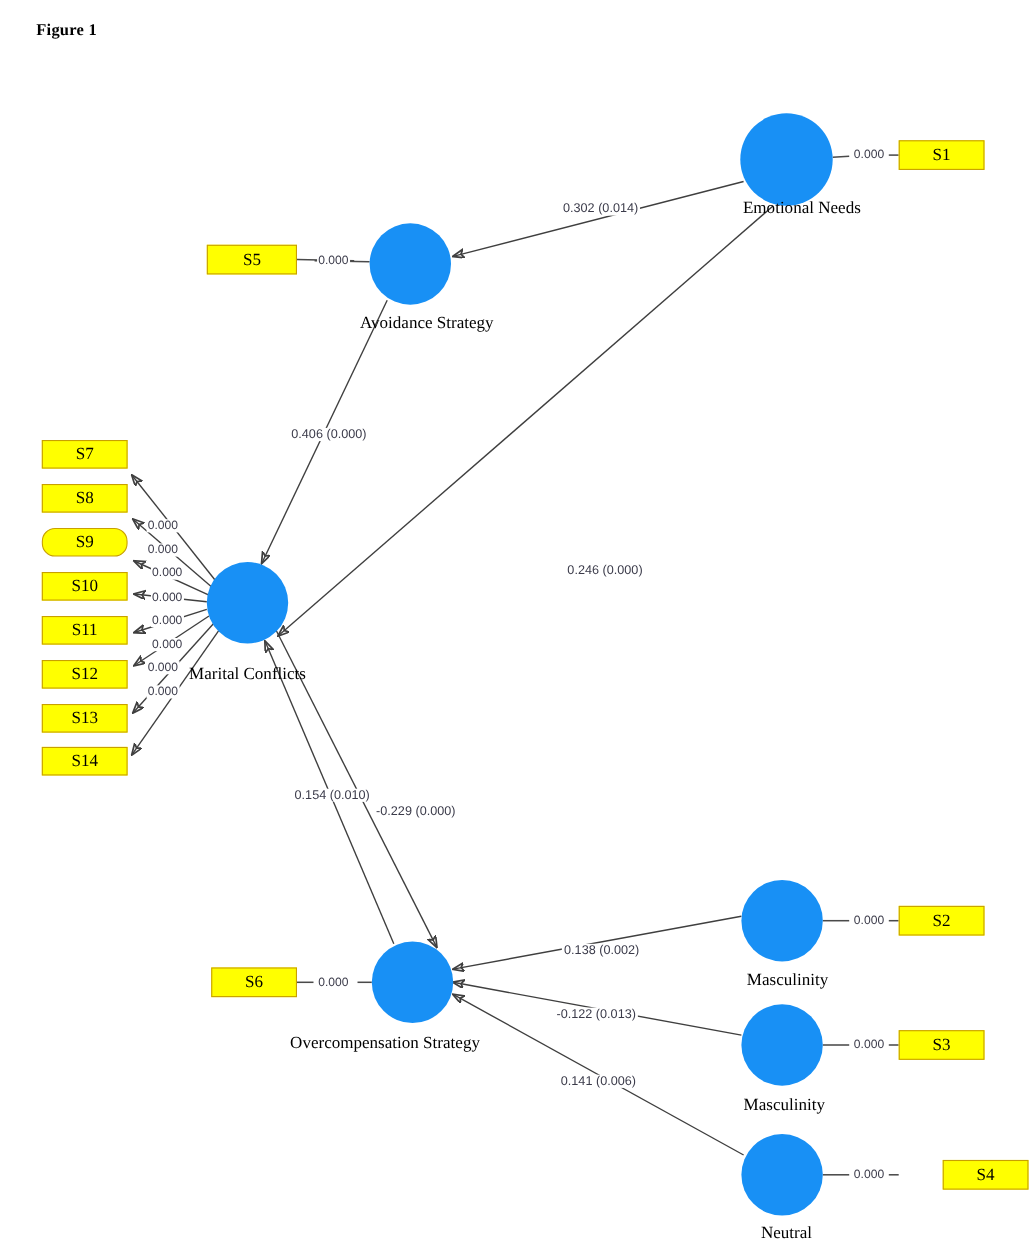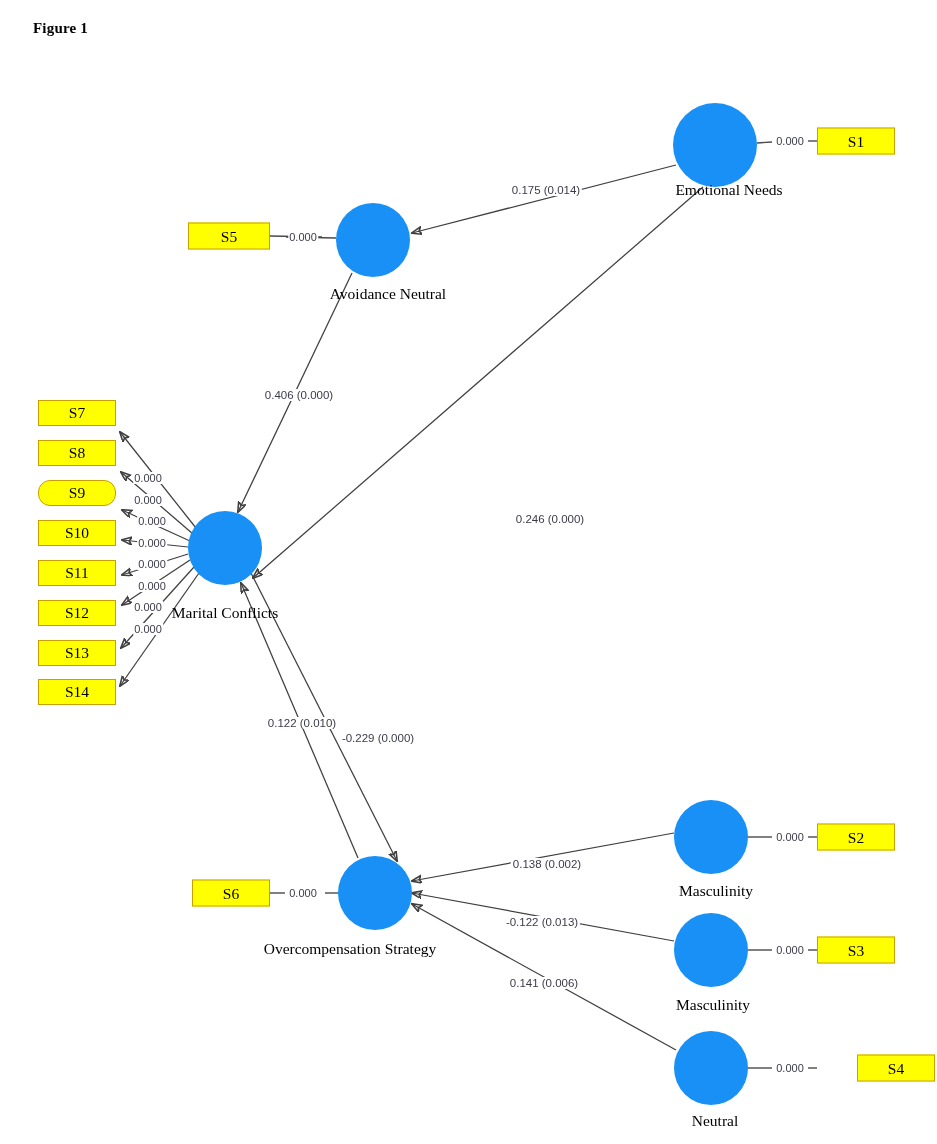--- a/index.html
+++ b/index.html
@@ -96,21 +96,21 @@
       <line x1="674" y1="941" x2="412" y2="893" marker-end="url(#ah)"></line>
 
       <line x1="676" y1="1050" x2="412" y2="904" marker-end="url(#ah)"></line>
     </g>
   </svg>
 
   <div class="node-circle" style="left:715px;top:145px;width:84px;height:84px;"></div>
   <div class="node-label" style="left:729px;top:181px;">Emotional Needs</div>
 
   <div class="node-circle" style="left:373px;top:240px;width:74px;height:74px;"></div>
-  <div class="node-label" style="left:388px;top:285px;">Avoidance Neutral</div>
+  <div class="node-label" style="left:388px;top:285px;">Avoidance Strategy</div>
 
   <div class="node-circle" style="left:225px;top:548px;width:74px;height:74px;"></div>
   <div class="node-label" style="left:225px;top:604px;">Marital Conflicts</div>
 
   <div class="node-circle" style="left:375px;top:893px;width:74px;height:74px;"></div>
   <div class="node-label" style="left:350px;top:940px;">Overcompensation Strategy</div>
 
   <div class="node-circle" style="left:711px;top:837px;width:74px;height:74px;"></div>
   <div class="node-label" style="left:716px;top:882px;">Masculinity</div>
 
@@ -145,22 +145,22 @@
 
   <div class="loadlbl" style="left:148px;top:478px;">0.000</div>
   <div class="loadlbl" style="left:148px;top:500px;">0.000</div>
   <div class="loadlbl" style="left:152px;top:521px;">0.000</div>
   <div class="loadlbl" style="left:152px;top:543px;">0.000</div>
   <div class="loadlbl" style="left:152px;top:564px;">0.000</div>
   <div class="loadlbl" style="left:152px;top:586px;">0.000</div>
   <div class="loadlbl" style="left:148px;top:607px;">0.000</div>
   <div class="loadlbl" style="left:148px;top:629px;">0.000</div>
 
-  <div class="coef" style="left:546px;top:190px;">0.175 (0.014)</div>
+  <div class="coef" style="left:546px;top:190px;">0.302 (0.014)</div>
   <div class="coef" style="left:550px;top:519px;">0.246 (0.000)</div>
   <div class="coef" style="left:299px;top:395px;">0.406 (0.000)</div>
-  <div class="coef" style="left:302px;top:723px;">0.122 (0.010)</div>
+  <div class="coef" style="left:302px;top:723px;">0.154 (0.010)</div>
   <div class="coef" style="left:378px;top:738px;">-0.229 (0.000)</div>
   <div class="coef" style="left:547px;top:864px;">0.138 (0.002)</div>
   <div class="coef" style="left:542px;top:922px;">-0.122 (0.013)</div>
   <div class="coef" style="left:544px;top:983px;">0.141 (0.006)</div>
 
 </div>
 
 </body></html>

